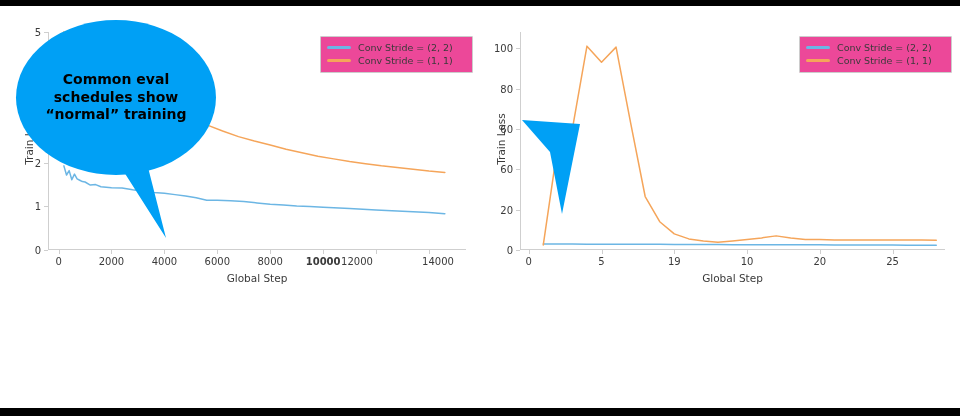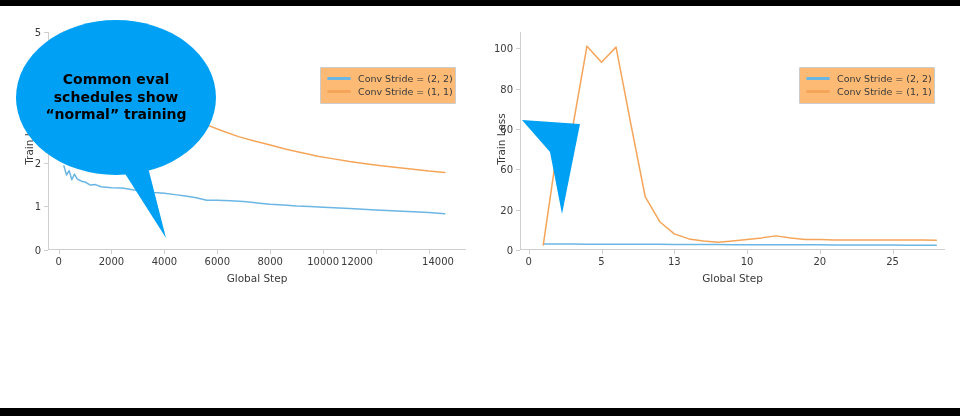--- a/index.html
+++ b/index.html
@@ -61,24 +61,23 @@
     position:absolute;
     font-size:10.5px;color:#3a3a3a;
     transform-origin:center center;
     transform:rotate(-90deg);
     white-space:nowrap;
   }
 
   .legend{
     position:absolute;
     border:1px solid #cccccc;
-    background:#fdba74;
-    padding:4px 2px 5px 6px;
+    background:#ec4899;
+    padding:4px 19px 5px 6px;
     border-radius:1px;
-    margin-top:31px;
   }
   .legend-row{
     display:flex;align-items:center;
     height:13px;
     white-space:nowrap;
   }
   .legend-swatch{
     width:24px;height:2.5px;border-radius:2px;
     margin-right:7px;flex:0 0 auto;
   }
@@ -136,21 +135,21 @@
         <div class="xtlabel" style="left: 10.5823px; top: 224px;">0</div>
         <div class="tick x" style="left: 63.4937px; top: 218px;"></div>
         <div class="xtlabel" style="left: 63.4937px; top: 224px;">2000</div>
         <div class="tick x" style="left: 116.405px; top: 218px;"></div>
         <div class="xtlabel" style="left: 116.405px; top: 224px;">4000</div>
         <div class="tick x" style="left: 169.316px; top: 218px;"></div>
         <div class="xtlabel" style="left: 169.316px; top: 224px;">6000</div>
         <div class="tick x" style="left: 222.228px; top: 218px;"></div>
         <div class="xtlabel" style="left: 222.228px; top: 224px;">8000</div>
         <div class="tick x" style="left: 275.139px; top: 218px;"></div>
-        <div class="xtlabel" style="left: 275.139px; top: 224px;">10000</div>
+        <div class="xtlabel" style="left: 275.139px; top: 224px; font-weight: bold;">10000</div>
         <div class="tick x" style="left: 328.051px; top: 218px;"></div>
         <div class="xtlabel" style="left: 309px; top: 224px;">12000</div>
         <div class="tick x" style="left: 380.962px; top: 218px;"></div>
         <div class="xtlabel" style="left: 390px; top: 224px;">14000</div>
       </div>
     <div class="axis-label-x" id="xlab-left" style="left: 48px; width: 418px; right: auto; top: 258px;">Global Step</div>
     <div class="axis-label-y" id="ylab-left" style="left: -16px; top: 119px; width: 90px; text-align: center;">Train Loss</div>
     <div class="legend" id="legend-left" style="left: 320px; top: 22px;">
       <div class="legend-row">
         <span class="legend-swatch" id="lsw-l0" style="background: rgb(108, 182, 228);"></span>
@@ -182,21 +181,21 @@
         <div class="ytlabel" style="top: 96.8889px; right: 432px;">60</div>
         <div class="tick y" style="top: 56.5185px;"></div>
         <div class="ytlabel" style="top: 56.5185px; right: 432px;">80</div>
         <div class="tick y" style="top: 16.1481px;"></div>
         <div class="ytlabel" style="top: 16.1481px; right: 432px;">100</div>
         <div class="tick x" style="left: 8.73288px; top: 218px;"></div>
         <div class="xtlabel" style="left: 8.73288px; top: 224px;">0</div>
         <div class="tick x" style="left: 81.5068px; top: 218px;"></div>
         <div class="xtlabel" style="left: 81.5068px; top: 224px;">5</div>
         <div class="tick x" style="left: 154.281px; top: 218px;"></div>
-        <div class="xtlabel" style="left: 154.281px; top: 224px;">13</div>
+        <div class="xtlabel" style="left: 154.281px; top: 224px;">19</div>
         <div class="tick x" style="left: 227.055px; top: 218px;"></div>
         <div class="xtlabel" style="left: 227.055px; top: 224px;">10</div>
         <div class="tick x" style="left: 299.829px; top: 218px;"></div>
         <div class="xtlabel" style="left: 299.829px; top: 224px;">20</div>
         <div class="tick x" style="left: 372.603px; top: 218px;"></div>
         <div class="xtlabel" style="left: 372.603px; top: 224px;">25</div>
       </div>
     <div class="axis-label-x" id="xlab-right" style="left: 40px; width: 425px; right: auto; top: 258px;">Global Step</div>
     <div class="axis-label-y" id="ylab-right" style="left: -24px; top: 119px; width: 90px; text-align: center;">Train Loss</div>
     <div class="legend" id="legend-right" style="left: 319px; top: 22px;">

